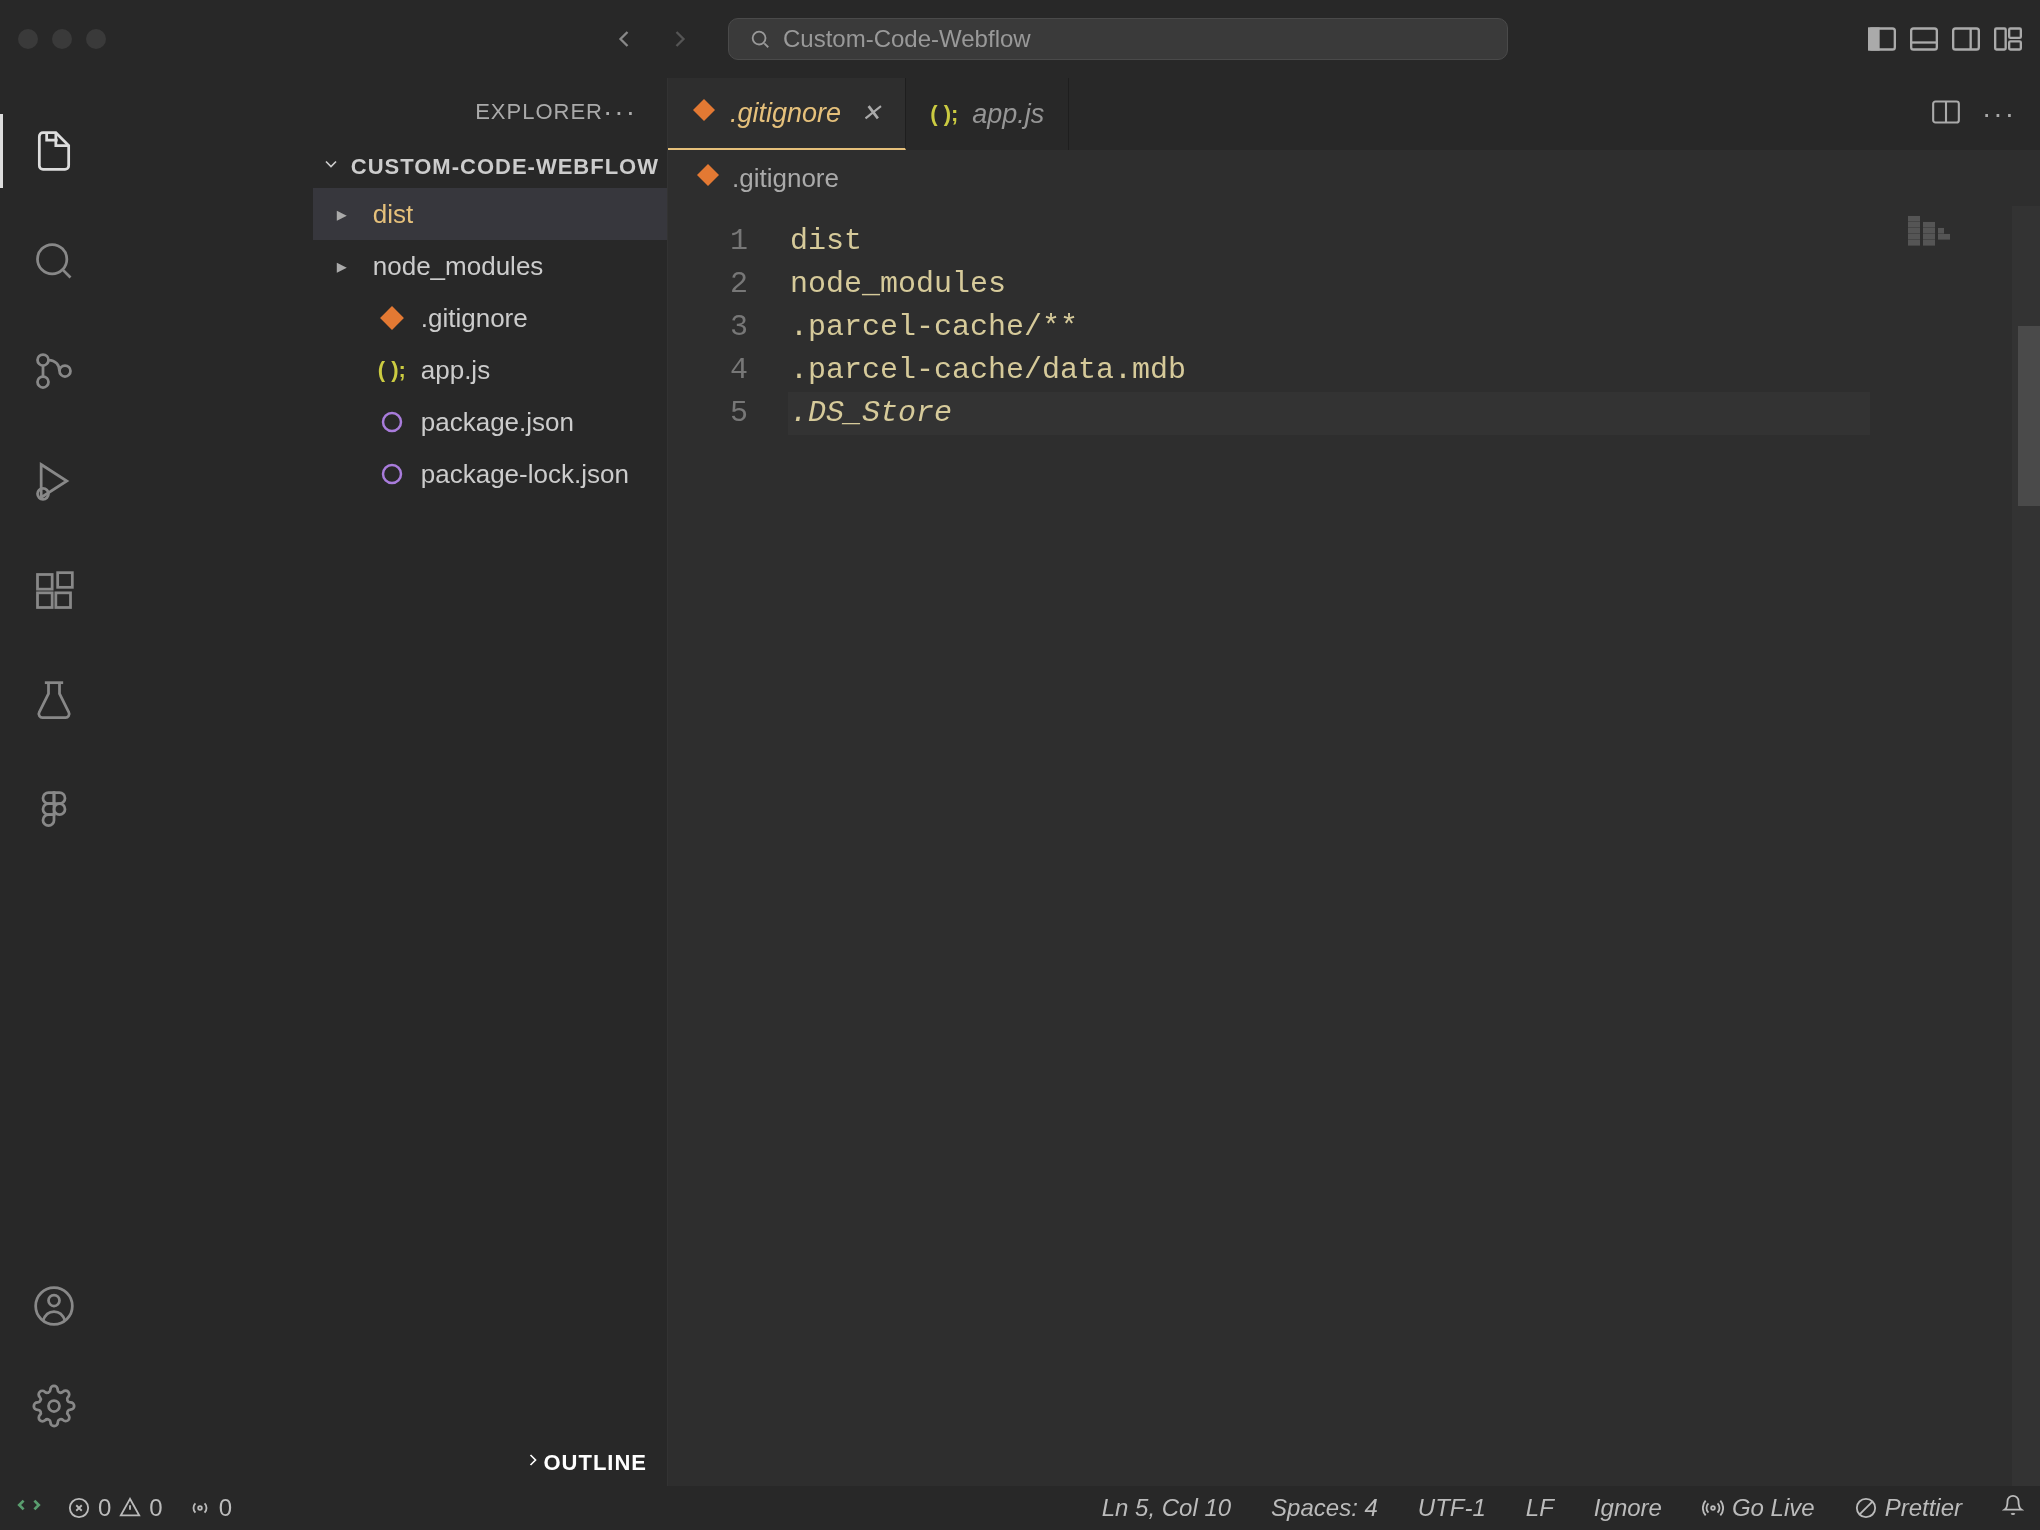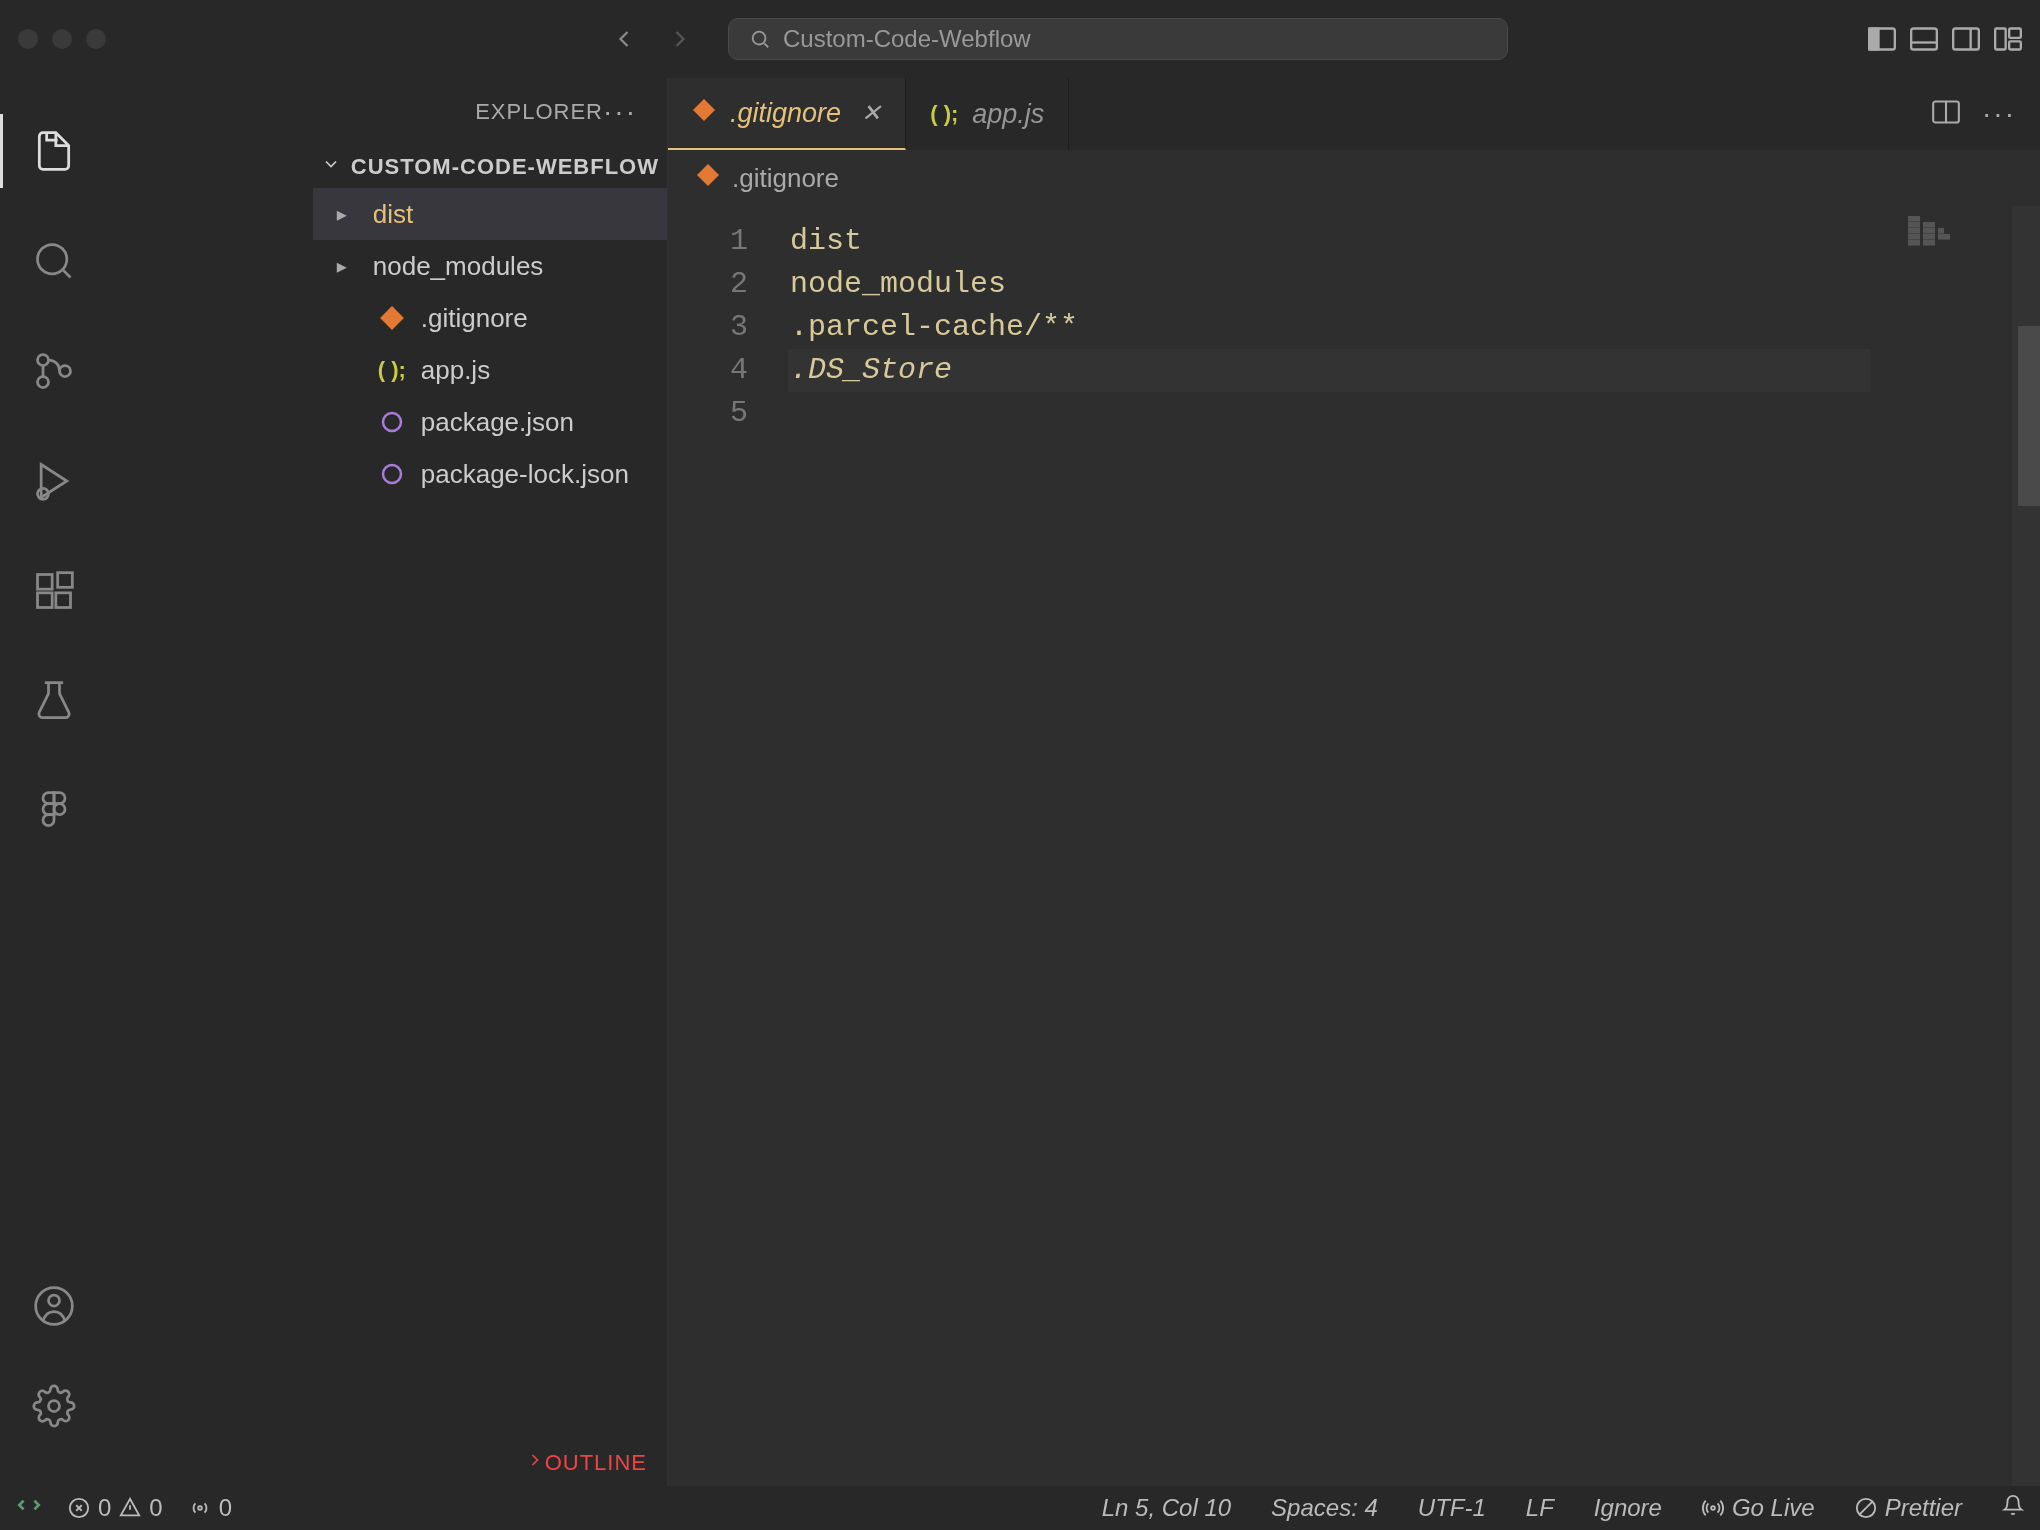--- a/index.html
+++ b/index.html
@@ -167,23 +167,23 @@
   display: flex;
   align-items: center;
   justify-content: center;
 }
 .tree-bottom-section {
   display: flex;
   align-items: center;
   gap: 0;
   padding: 10px 20px;
   font-size: 22px;
-  font-weight: 400;
+  font-weight: 700;
   letter-spacing: 1px;
-  color: #ef4444;
+  color: #ffffff;
 }
 
 .editor-area {
   flex: 1;
   display: flex;
   flex-direction: column;
   background: #2e2e2e;
 }
 .tabs-row {
   height: 72px;
@@ -544,20 +544,21 @@
         <div>1</div>
           <div>2</div>
           <div>3</div>
           <div>4</div>
           <div>5</div>
       </div>
       <div class="code-lines">
         <div class="code-line">dist</div>
         <div class="code-line">node_modules</div>
         <div class="code-line">.parcel-cache/**</div>
+        <div class="code-line">.parcel-cache/data.mdb</div>
         <div class="code-line current">.DS_Store</div>
       </div>
       <div class="scrollbar-track"></div>
       <div class="minimap">
         ████<br>████ ████<br>████ ████ ██<br>████ ████ ████<br>████ ████
       </div>
       <div class="scrollbar-v"></div>
     </div>
   </div>
 </div>

